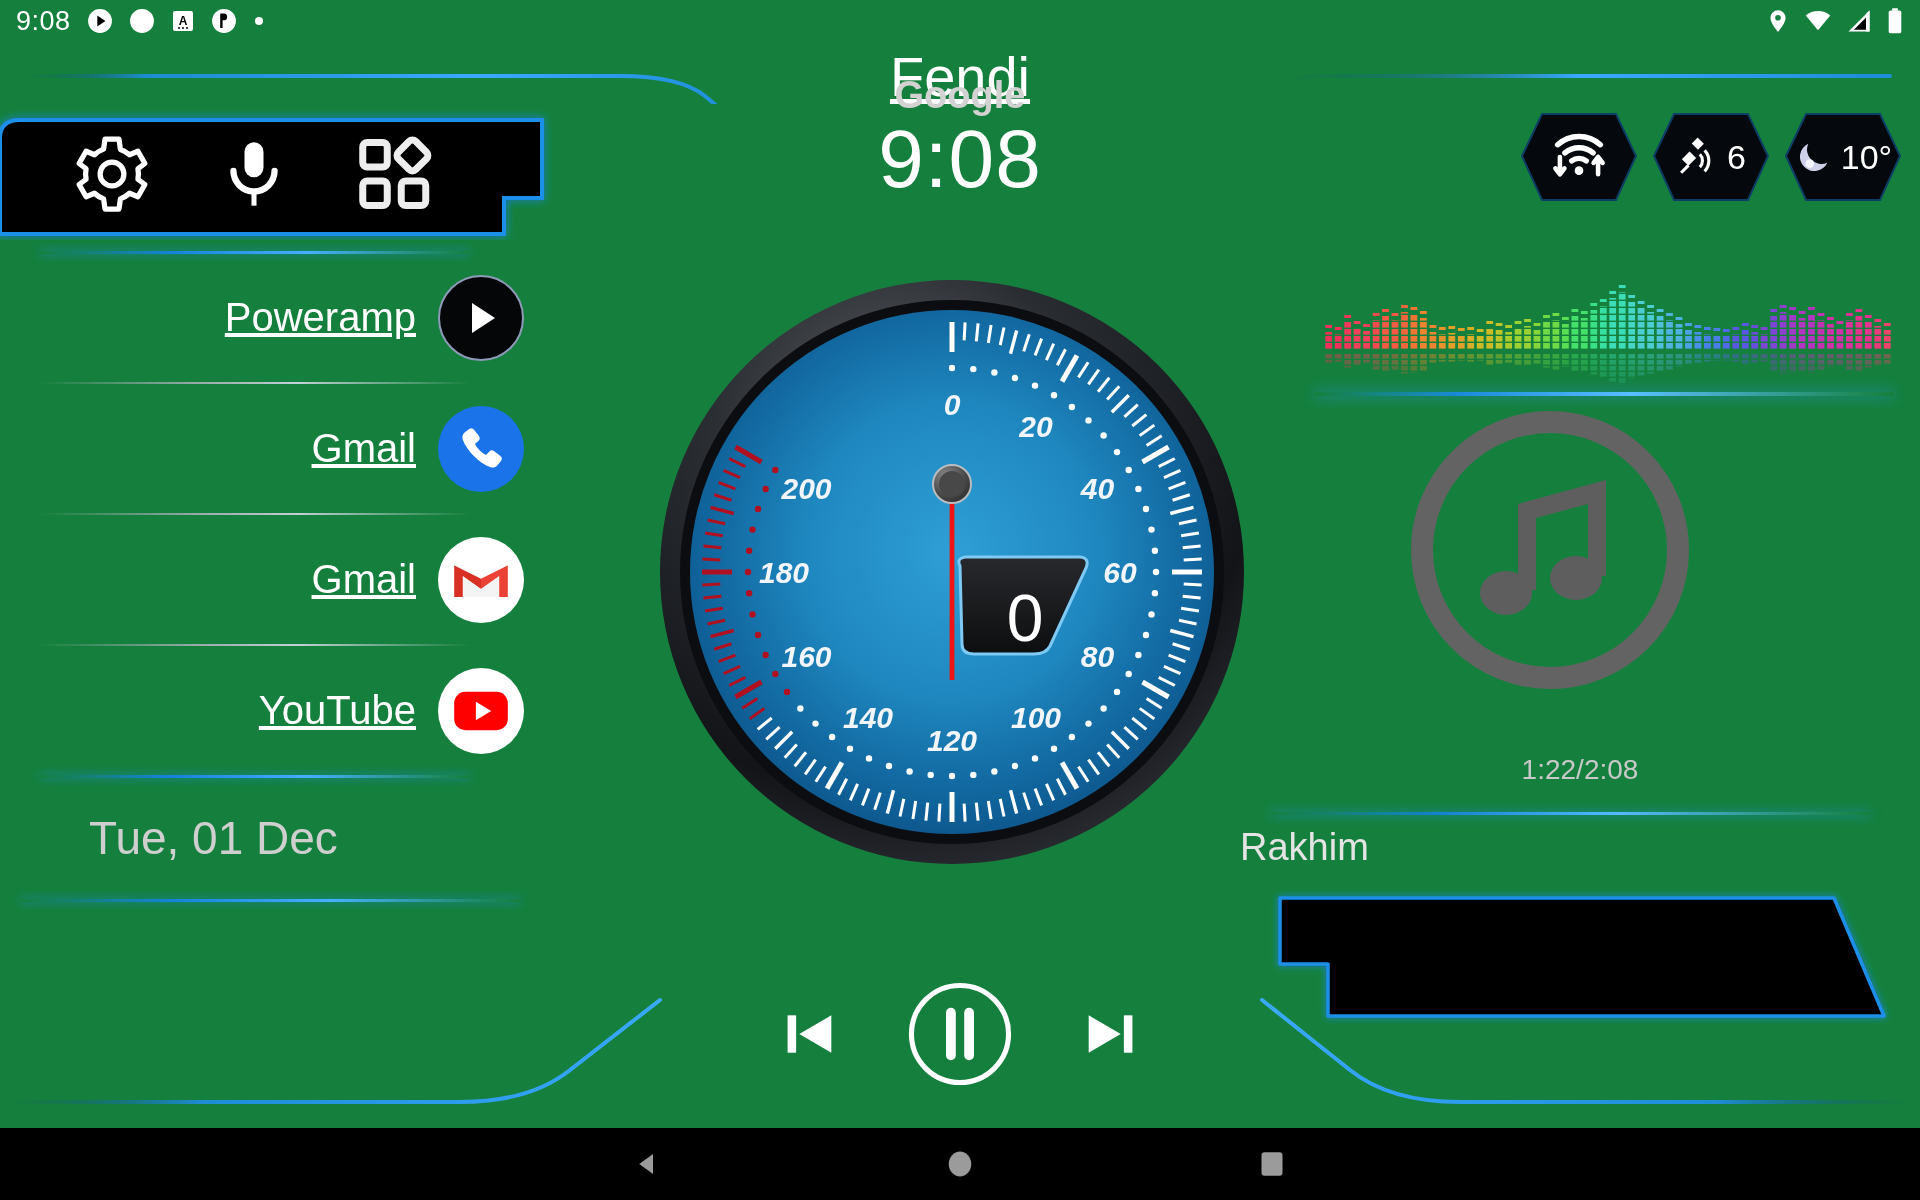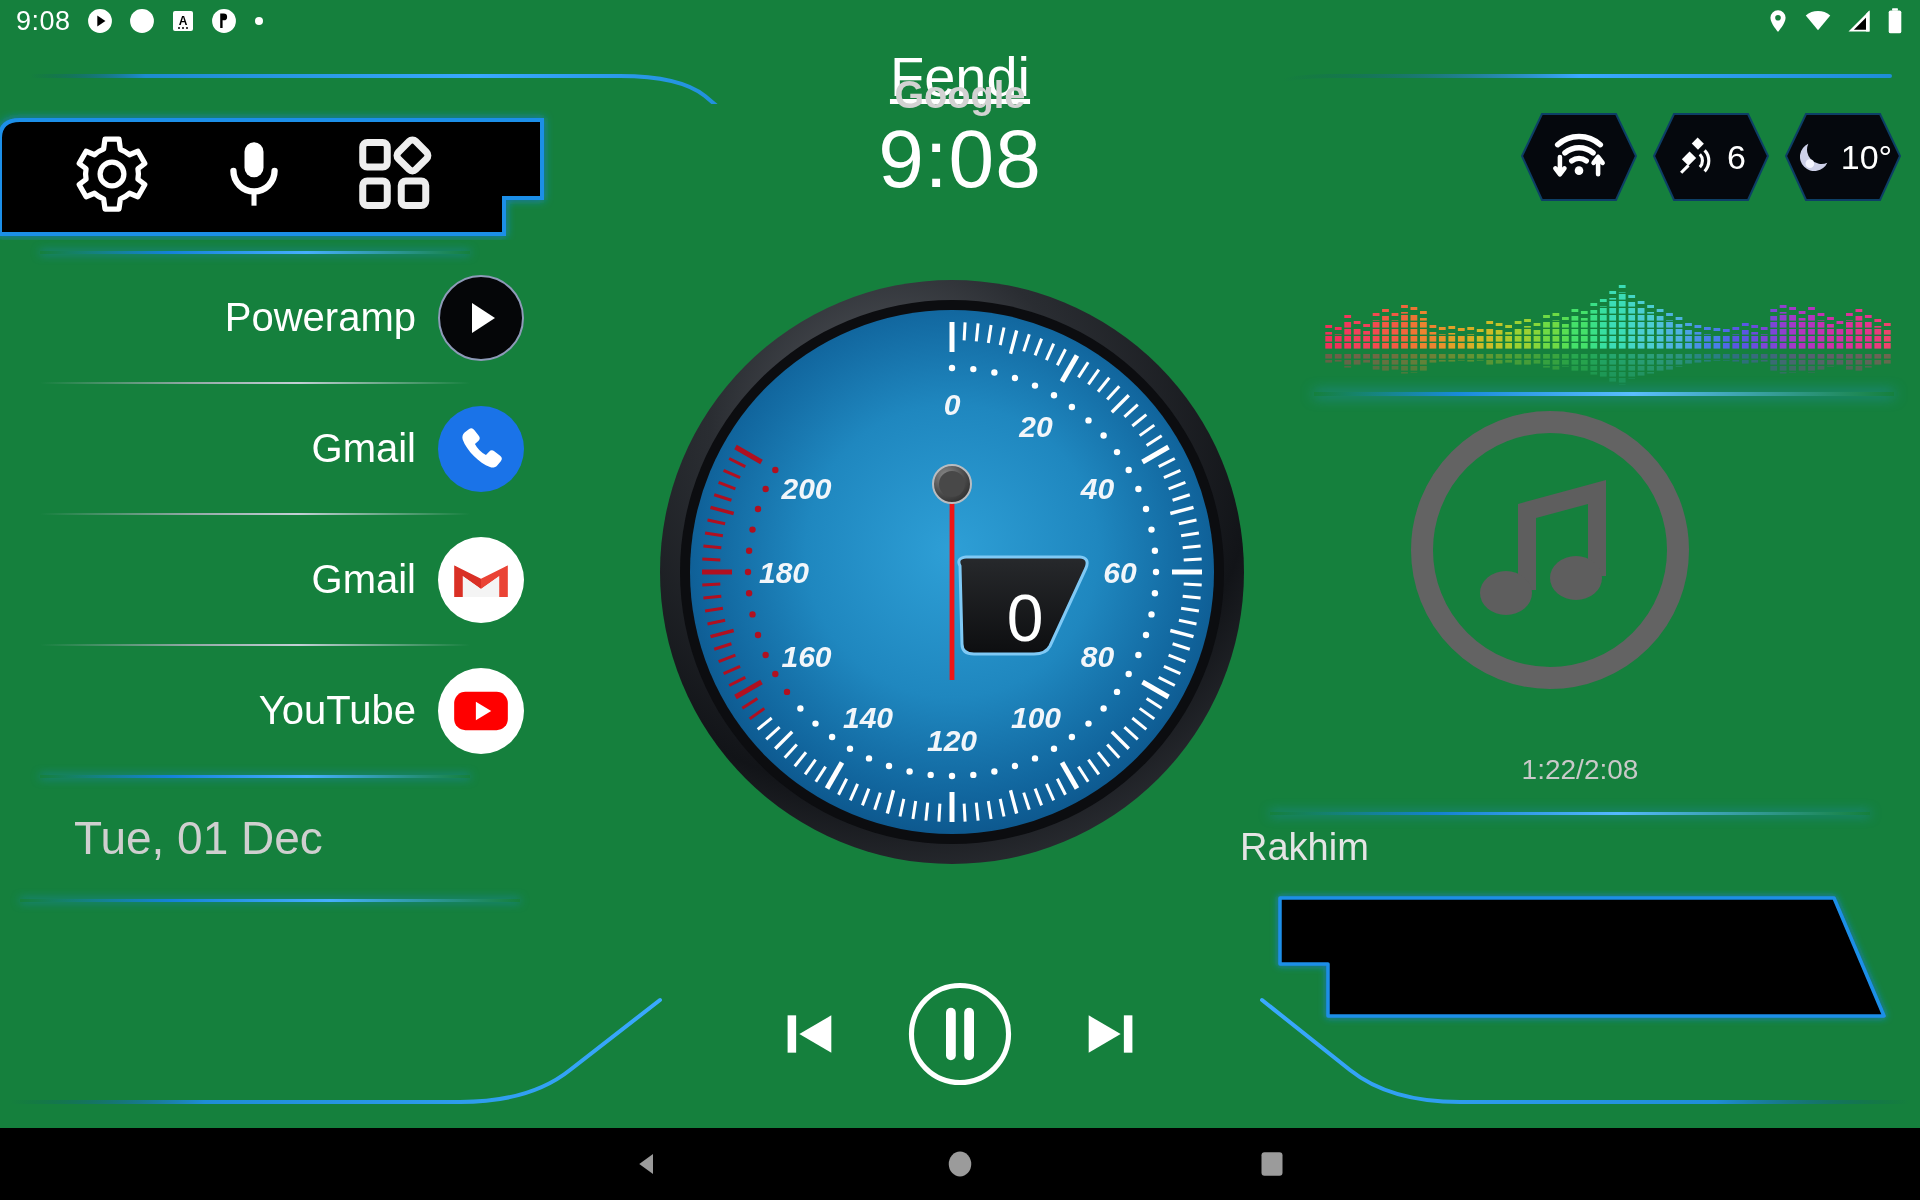--- a/index.html
+++ b/index.html
@@ -37,28 +37,28 @@
   .tile-txt{ font-size:34px; color:#fff; }
 
   
   .applist{ position:absolute; left:0; top:250px; width:600px; z-index:6; }
   .divider{ position:relative; height:4px; margin:0 0 0 0; }
   .divider .gl{ position:absolute; left:40px; right:130px; top:1px; height:2px;
       background:linear-gradient(to right, rgba(0,0,0,0) 0%, rgba(170,175,185,.85) 35%, rgba(205,212,222,.95) 60%, rgba(0,0,0,0) 100%); }
   .divider.blue .gl{ background:linear-gradient(to right, rgba(0,0,0,0) 0%, rgba(20,130,225,.95) 30%, rgba(70,175,255,1) 62%, rgba(0,0,0,0) 100%);
       box-shadow:0 0 10px rgba(30,140,240,.75); height:3px;}
   .approw{ height:127px; display:flex; align-items:center; justify-content:flex-end;
-     padding-right:76px; gap:22px; }
+     padding-right:76px; gap:22px;text-decoration:underline; }
   .app-label{ font-size:40px; color:#fff; font-weight:400; }
   .app-ic{ width:86px; height:86px; border-radius:50%; display:flex; align-items:center; justify-content:center; flex:0 0 auto;}
   .ic-poweramp{ border:2px solid #8e9ab8; background:#050608; }
   .ic-phone{ background:#1a73e8; }
   .ic-gmail{ background:#fff; }
   .ic-youtube{ background:#fff; }
-  .datebar{ height:120px; display:flex; align-items:center; padding-left:74px; }
+  .datebar{ height:120px; display:flex; align-items:center; padding-left:74px;margin-left:15px; }
   .date-txt{ font-size:46px; color:#cfcfcf; }
 
   
   .speedo{ position:absolute; left:652px; top:272px; width:600px; height:600px; z-index:12; }
 
   
   .visualizer{ position:absolute; right:28px; top:278px; width:568px; height:118px; z-index:6; }
   .vis-glow{ position:absolute; right:26px; top:392px; width:580px; height:4px; z-index:5;
      background:linear-gradient(to right, rgba(0,0,0,0), rgba(25,140,235,.9) 25%, rgba(90,190,255,1) 55%, rgba(0,0,0,0));
      box-shadow:0 0 14px rgba(40,150,245,.8); }

